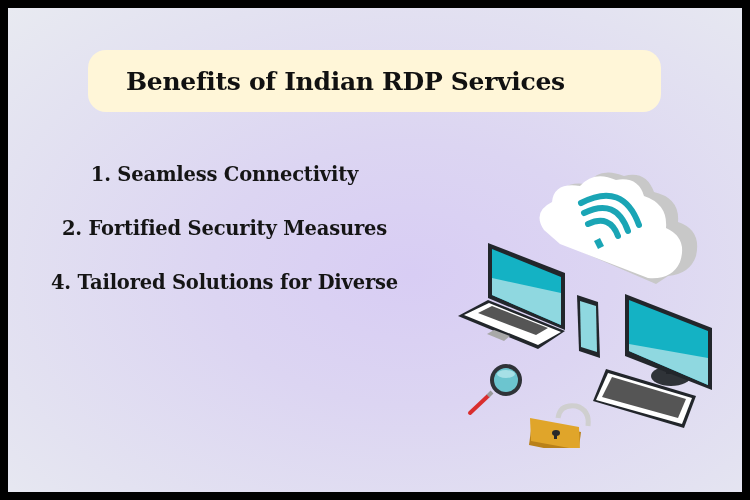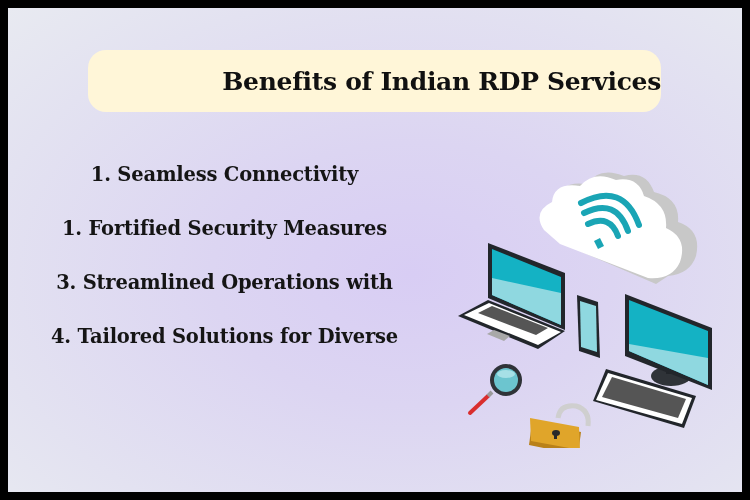--- a/index.html
+++ b/index.html
@@ -4,21 +4,21 @@
 <style>
   * { margin:0; padding:0; box-sizing:border-box; }
   html, body { width:750px; height:500px; overflow:hidden; background:#000; }
   .frame {
     position:absolute; left:8px; top:8px; width:734px; height:484px;
     background: radial-gradient(ellipse at 55% 55%, #d8cdf4 0%, #dcd5f2 35%, #e3e2f1 75%, #e8eaf1 100%);
   }
   .title-box {
     position:absolute; left:80px; top:42px; width:573px; height:62px;
     background:#fff6d8; border-radius:18px;
-    display:flex; align-items:center; padding-left:38px;justify-content:flex-end;
+    display:flex; align-items:center; padding-left:38px;
   }
   .title {
     font-family:"DejaVu Serif", "Liberation Serif", serif;
     font-weight:bold; font-size:25px; color:#111; letter-spacing:-0.3px;
     white-space:nowrap;
   }
   .list {
     position:absolute; left:43px; top:152px;
     font-family:"DejaVu Serif", "Liberation Serif", serif;
     font-weight:bold; font-size:19.5px; color:#151515; letter-spacing:-0.2px;
@@ -30,22 +30,21 @@
 <body>
 
 <div class="frame">
 
   <div class="title-box">
     <span class="title">Benefits of Indian RDP Services</span>
   </div>
 
   <div class="list">
     <div class="line">1. Seamless Connectivity</div>
-    <div class="line">1. Fortified Security Measures</div>
-    <div class="line">3. Streamlined Operations with</div>
+    <div class="line">2. Fortified Security Measures</div>
     <div class="line">4. Tailored Solutions for Diverse</div>
   </div>
 
   <svg class="illus" viewBox="440 150 270 290">
 
     <g>
       <path d="M540 225 Q528 205 548 195 Q552 172 578 176 Q592 158 616 168 Q638 162 646 184 Q672 190 670 214 Q694 222 688 248 Q682 266 660 268 L648 276 L560 238 Z" fill="#c8c8c8"></path>
       <path d="M536 222 Q524 204 544 194 Q546 174 572 178 Q586 162 608 172 Q630 168 636 188 Q660 196 658 220 Q680 230 672 254 Q664 272 640 270 L552 236 Z" fill="#ffffff"></path>
       <path d="M586 233 l6 -3 l4 8 l-6 3z" fill="#1aa5b5"></path>
       <path d="M580 216 q22 -10 30 12" stroke="#1aa5b5" stroke-width="6" fill="none" stroke-linecap="round"></path>

